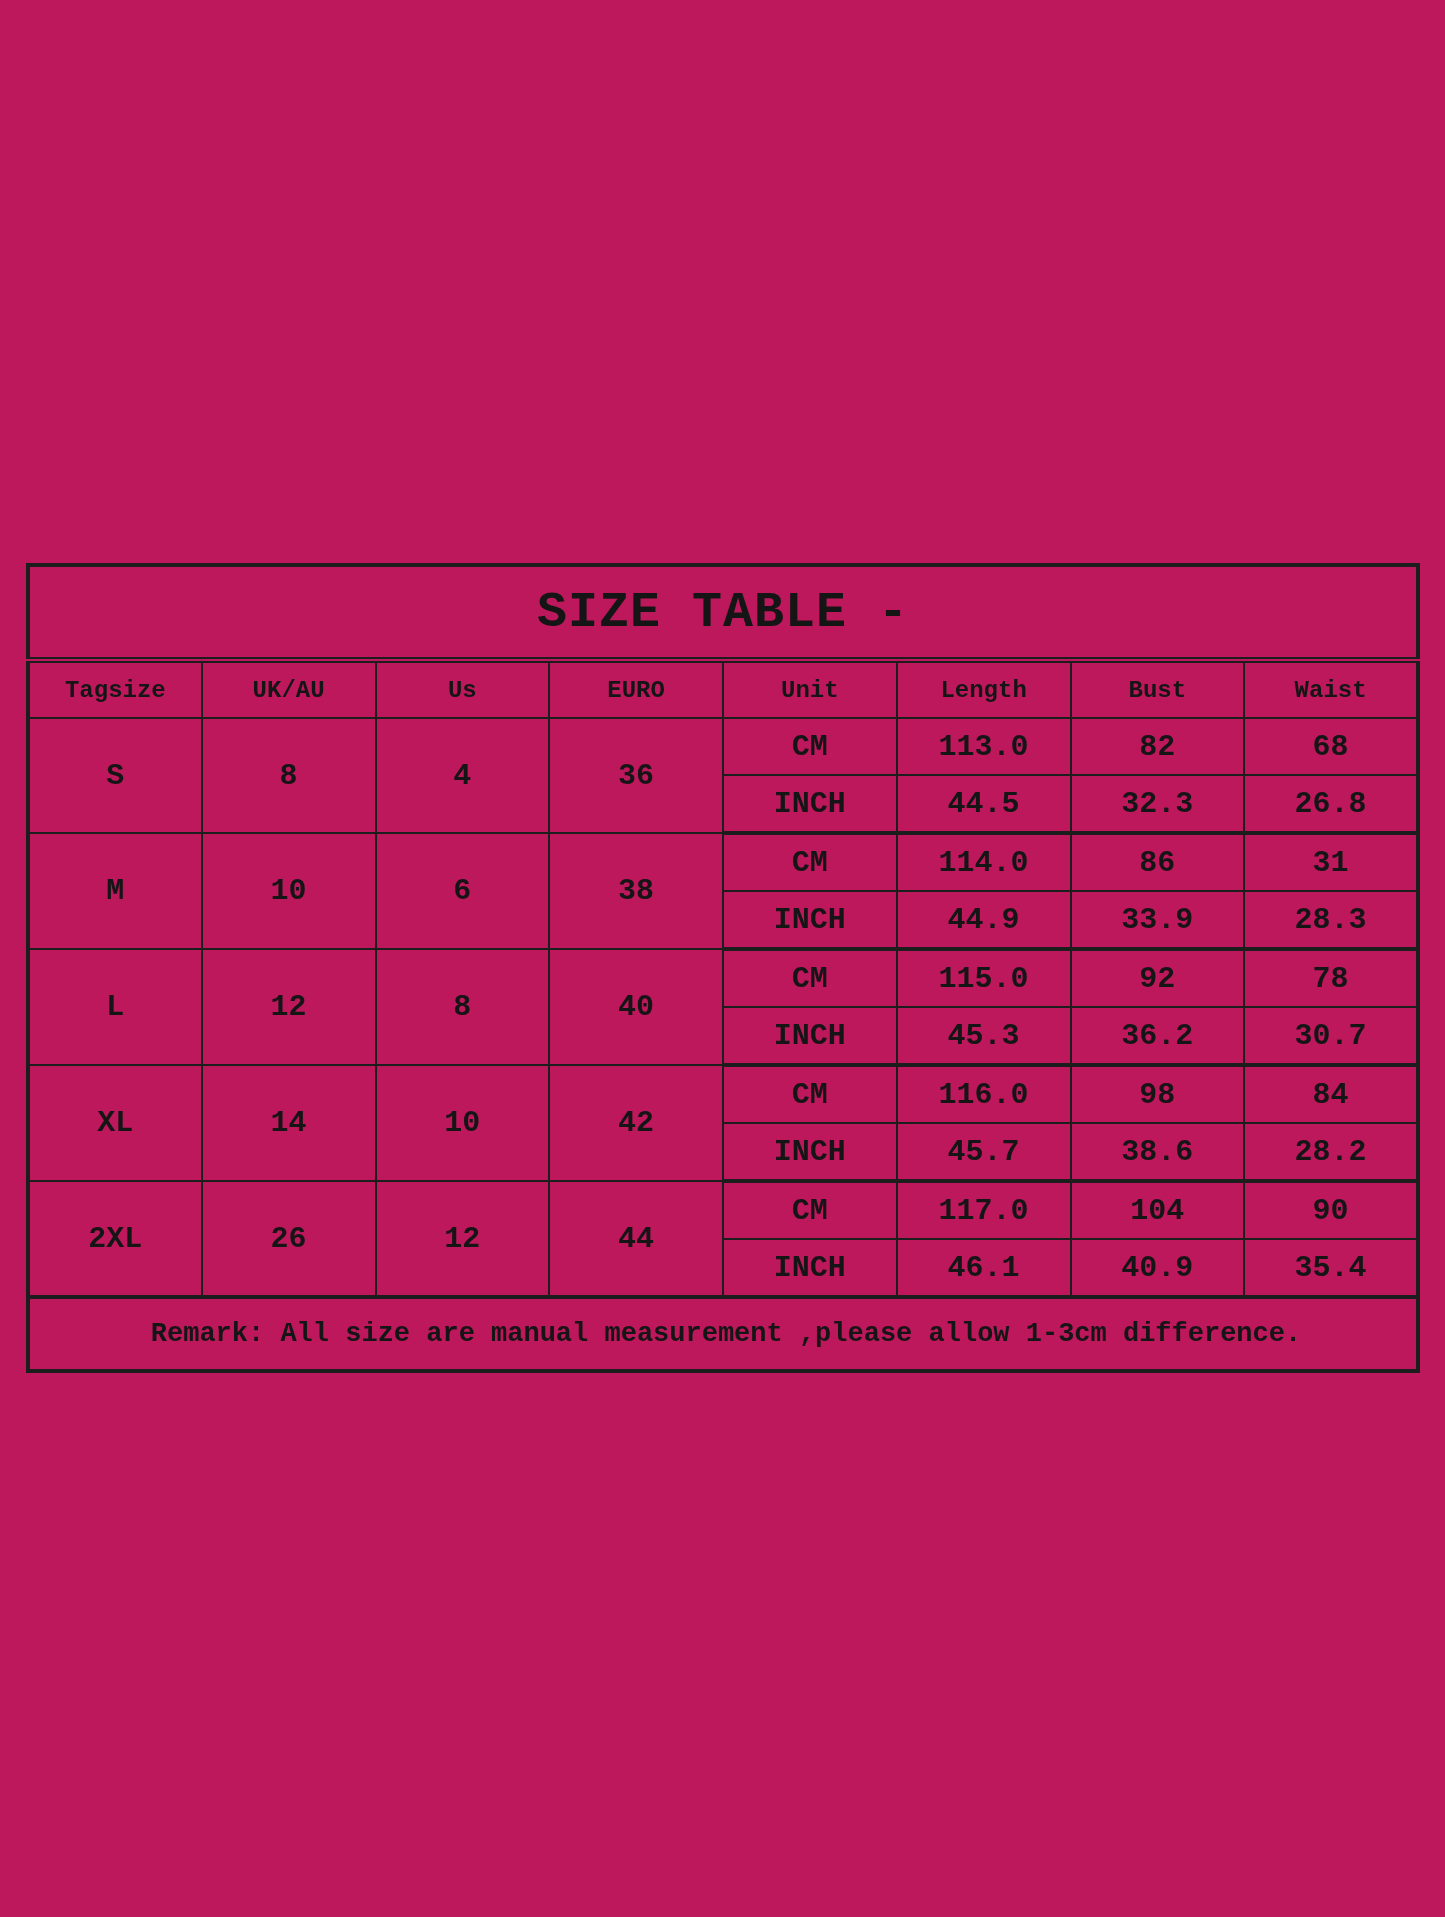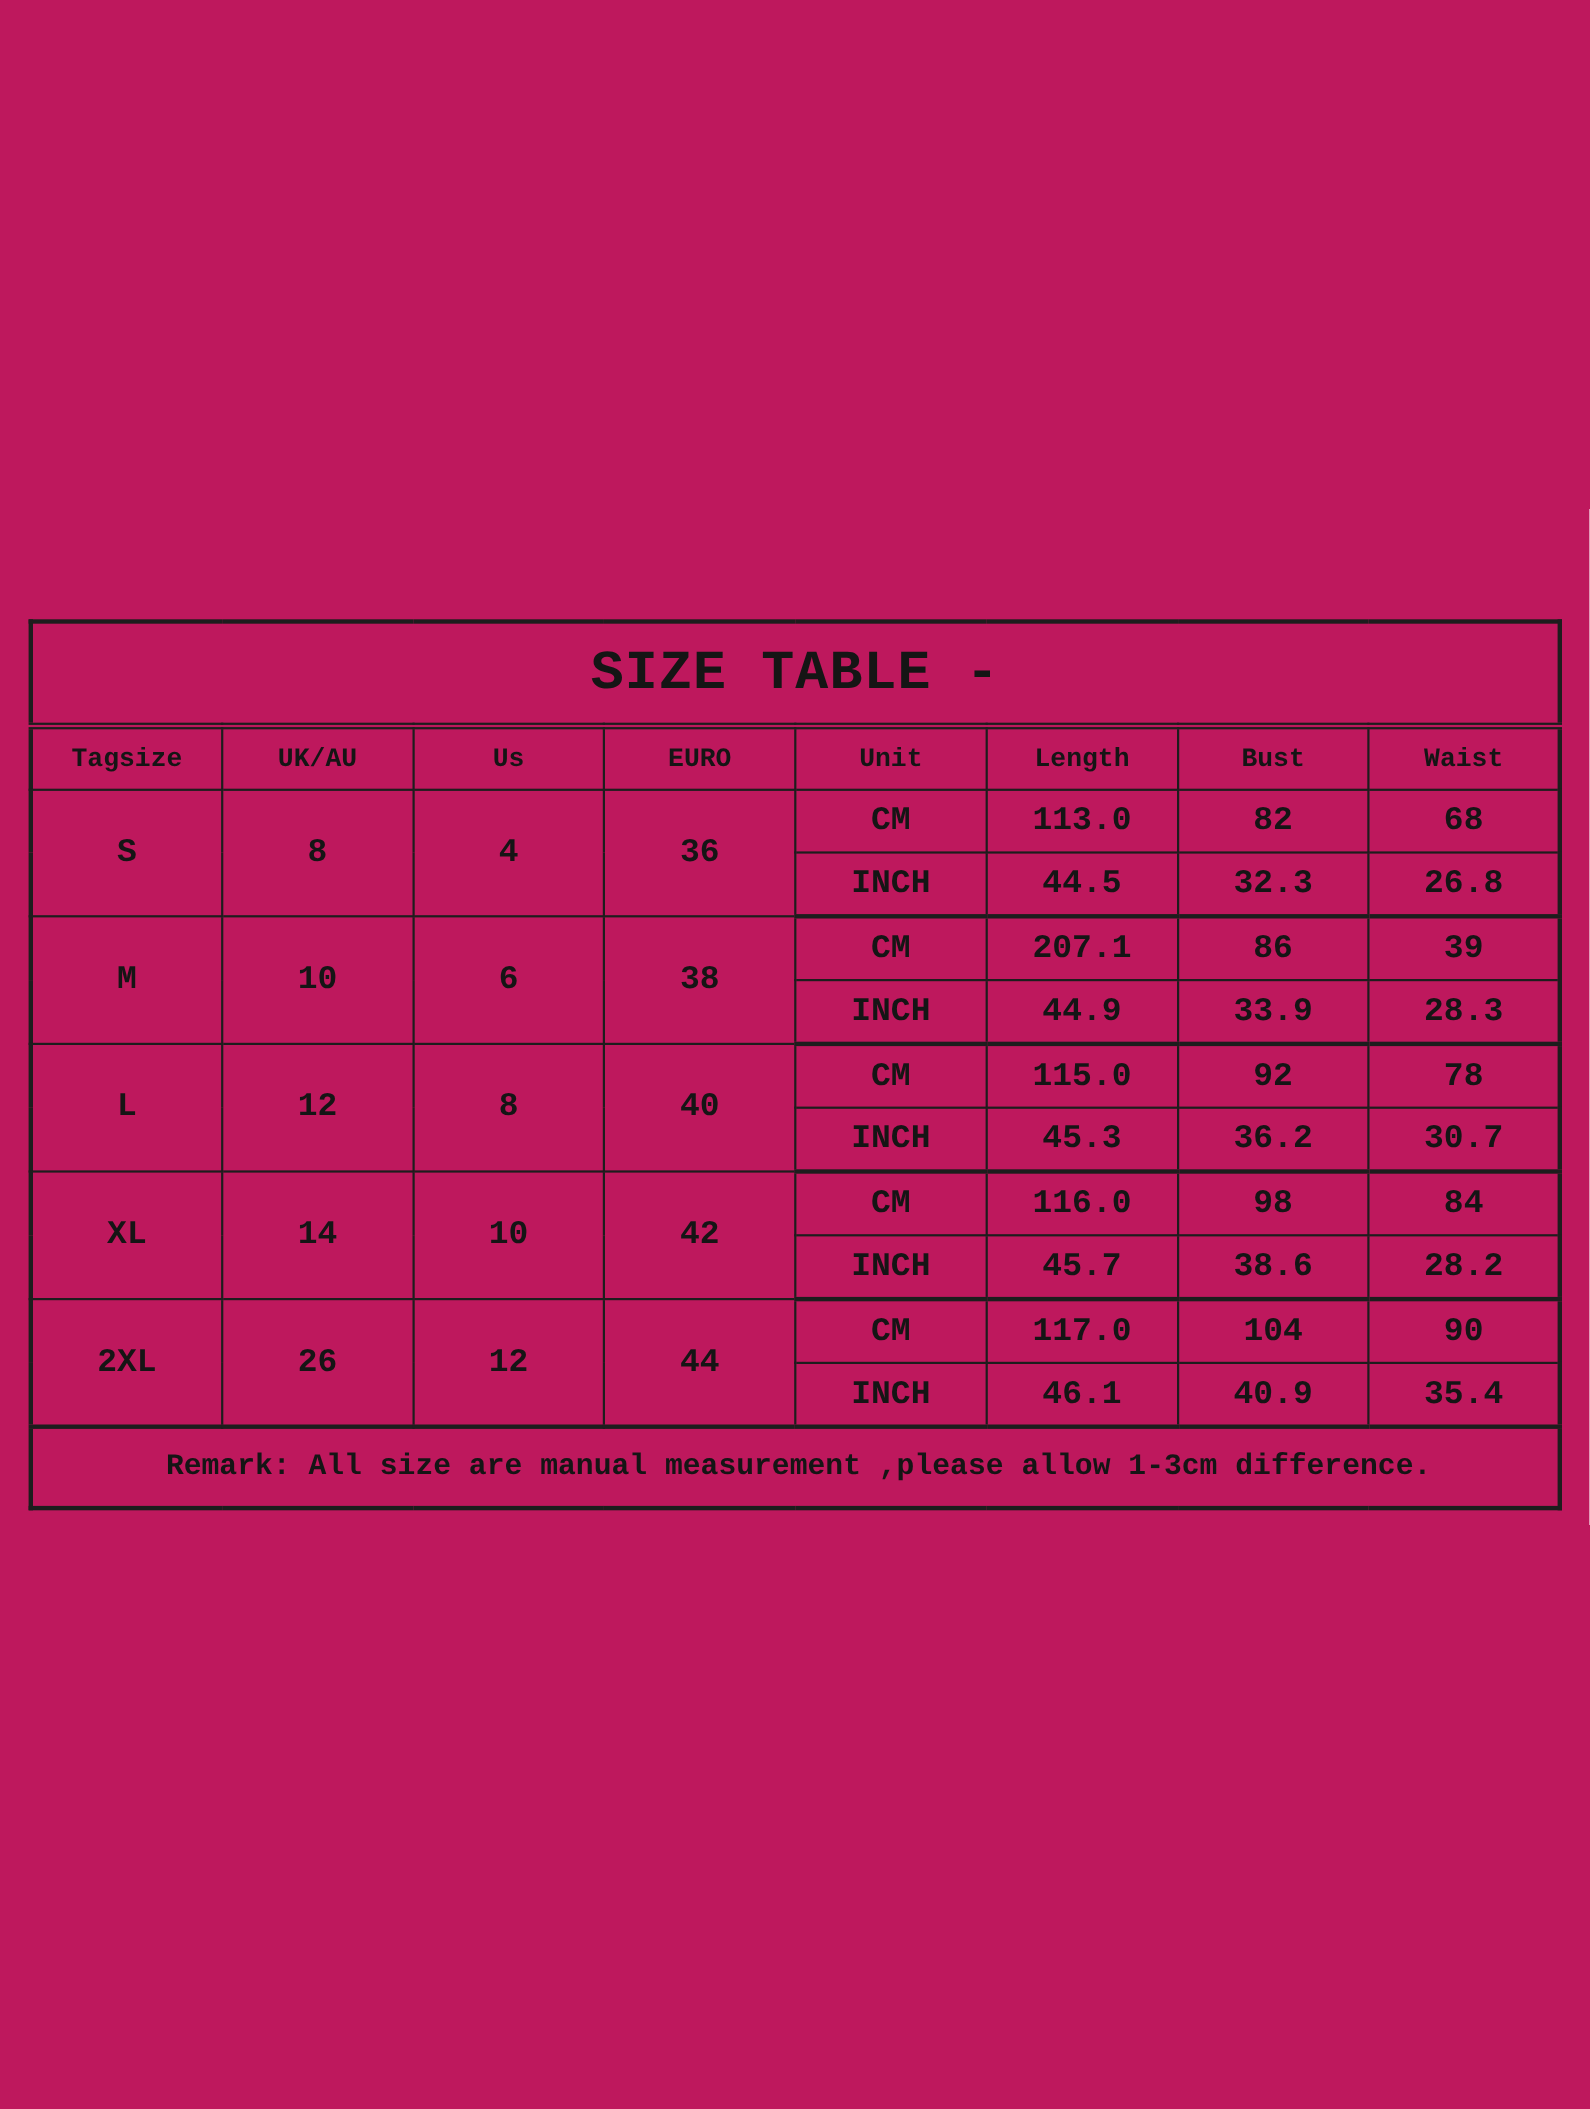--- a/index.html
+++ b/index.html
@@ -106,23 +106,23 @@
           <td>44.5</td>
           <td>32.3</td>
           <td>26.8</td>
         </tr>
         <tr>
           <td rowspan="2">M</td>
           <td rowspan="2">10</td>
           <td rowspan="2">6</td>
           <td rowspan="2">38</td>
           <td>CM</td>
-          <td>207.1</td>
+          <td>114.0</td>
           <td>86</td>
-          <td>39</td>
+          <td>31</td>
         </tr>
         <tr class="group-end">
           <td>INCH</td>
           <td>44.9</td>
           <td>33.9</td>
           <td>28.3</td>
         </tr>
         <tr>
           <td rowspan="2">L</td>
           <td rowspan="2">12</td>

